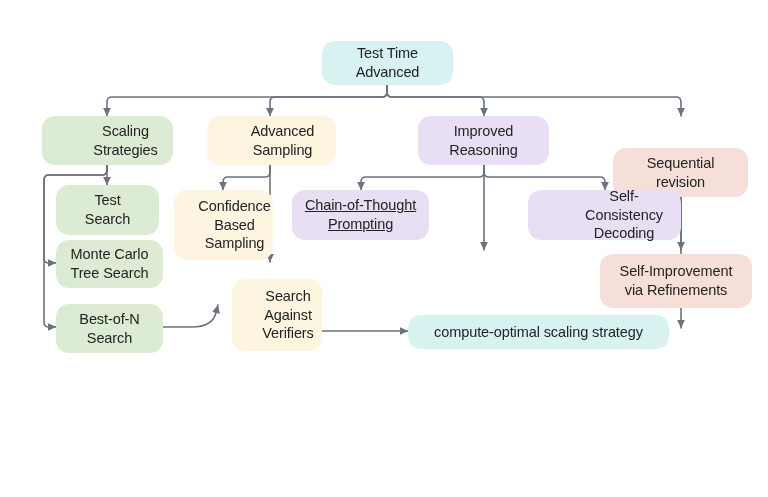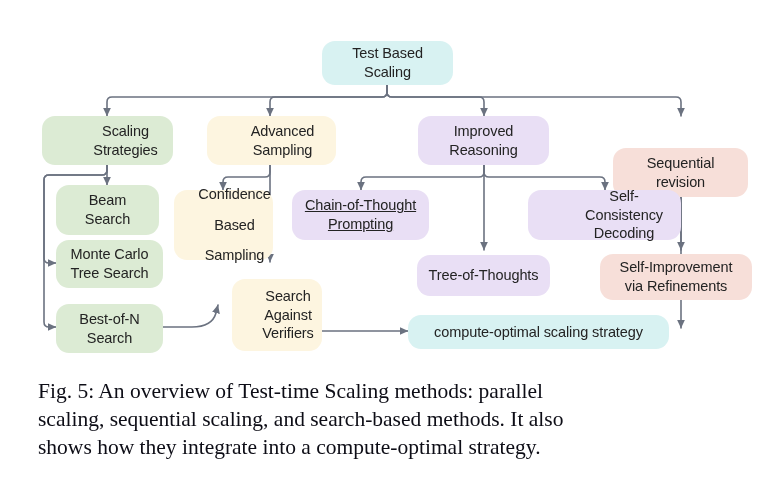--- a/index.html
+++ b/index.html
@@ -91,21 +91,21 @@
       <path d="M681,165 L681,250"></path>
       <path d="M681,165 L681,328"></path>
 
       <path d="M163,327 L192,327 Q212,327 216,313 L218,305"></path>
 
       <path d="M322,331 L408,331"></path>
     </g>
   </svg>
 
   <div class="node c-cyan" style="left:322px;top:41px;width:131px;height:44px;">
-    <span>Test Based Scaling</span>
+    <span>Test Time Advanced</span>
   </div>
 
   <div class="node c-green" style="left:42px;top:116px;width:131px;height:49px;flex-direction:column;padding-left:42px;">
     <span>Scaling</span>
     <span>Strategies</span>
   </div>
 
   <div class="node c-cream" style="left:207px;top:116px;width:129px;height:49px;flex-direction:column;">
     <span>Advanced</span>
     <span>Sampling</span>
@@ -115,69 +115,61 @@
     <span>Improved</span>
     <span>Reasoning</span>
   </div>
 
   <div class="node c-pink" style="left:613px;top:116px;width:135px;height:49px;flex-direction:column;margin-top:32px;">
     <span>Sequential</span>
     <span>revision</span>
   </div>
 
   <div class="node c-green" style="left:56px;top:185px;width:103px;height:50px;flex-direction:column;">
-    <span>Beam</span>
+    <span>Test</span>
     <span>Search</span>
   </div>
 
   <div class="node c-green" style="left:56px;top:240px;width:107px;height:48px;flex-direction:column;">
     <span>Monte Carlo</span>
     <span>Tree Search</span>
   </div>
 
   <div class="node c-green" style="left:56px;top:304px;width:107px;height:49px;flex-direction:column;">
     <span>Best-of-N</span>
     <span>Search</span>
   </div>
 
-  <div class="node c-cream" style="left:174px;top:190px;width:99px;height:70px;flex-direction:column;gap:12px;">
+  <div class="node c-cream" style="left:174px;top:190px;width:99px;height:70px;flex-direction:column;">
     <span>Confidence</span>
     <span>Based</span>
     <span>Sampling</span>
   </div>
 
   <div class="node c-cream" style="left:232px;top:279px;width:90px;height:72px;flex-direction:column;">
     <span>Search</span>
     <span>Against</span>
     <span>Verifiers</span>
   </div>
 
   <div class="node c-lav" style="left:292px;top:190px;width:137px;height:50px;flex-direction:column;text-decoration:underline;">
     <span>Chain-of-Thought</span>
     <span>Prompting</span>
   </div>
 
-  <div class="node c-lav" style="left:417px;top:255px;width:133px;height:41px;">
-    <span>Tree-of-Thoughts</span>
-  </div>
 
   <div class="node c-lav" style="left:528px;top:190px;width:153px;height:50px;flex-direction:column;padding-left:45px;">
     <span>Self-Consistency</span>
     <span>Decoding</span>
   </div>
 
-  <div class="node c-pink" style="left:600px;top:254px;width:152px;height:46px;flex-direction:column;">
+  <div class="node c-pink" style="left:600px;top:254px;width:152px;height:54px;flex-direction:column;">
     <span>Self-Improvement</span>
     <span>via Refinements</span>
   </div>
 
   <div class="node c-cyan" style="left:408px;top:315px;width:261px;height:34px;text-align:right;">
     <span>compute-optimal scaling strategy</span>
   </div>
 
-  <div class="caption">
-    <span>Fig. 5: An overview of Test-time Scaling methods: parallel</span>
-    <span>scaling, sequential scaling, and search-based methods. It also</span>
-    <span>shows how they integrate into a compute-optimal strategy.</span>
-  </div>
 
 
 </div>
 
 </body></html>

